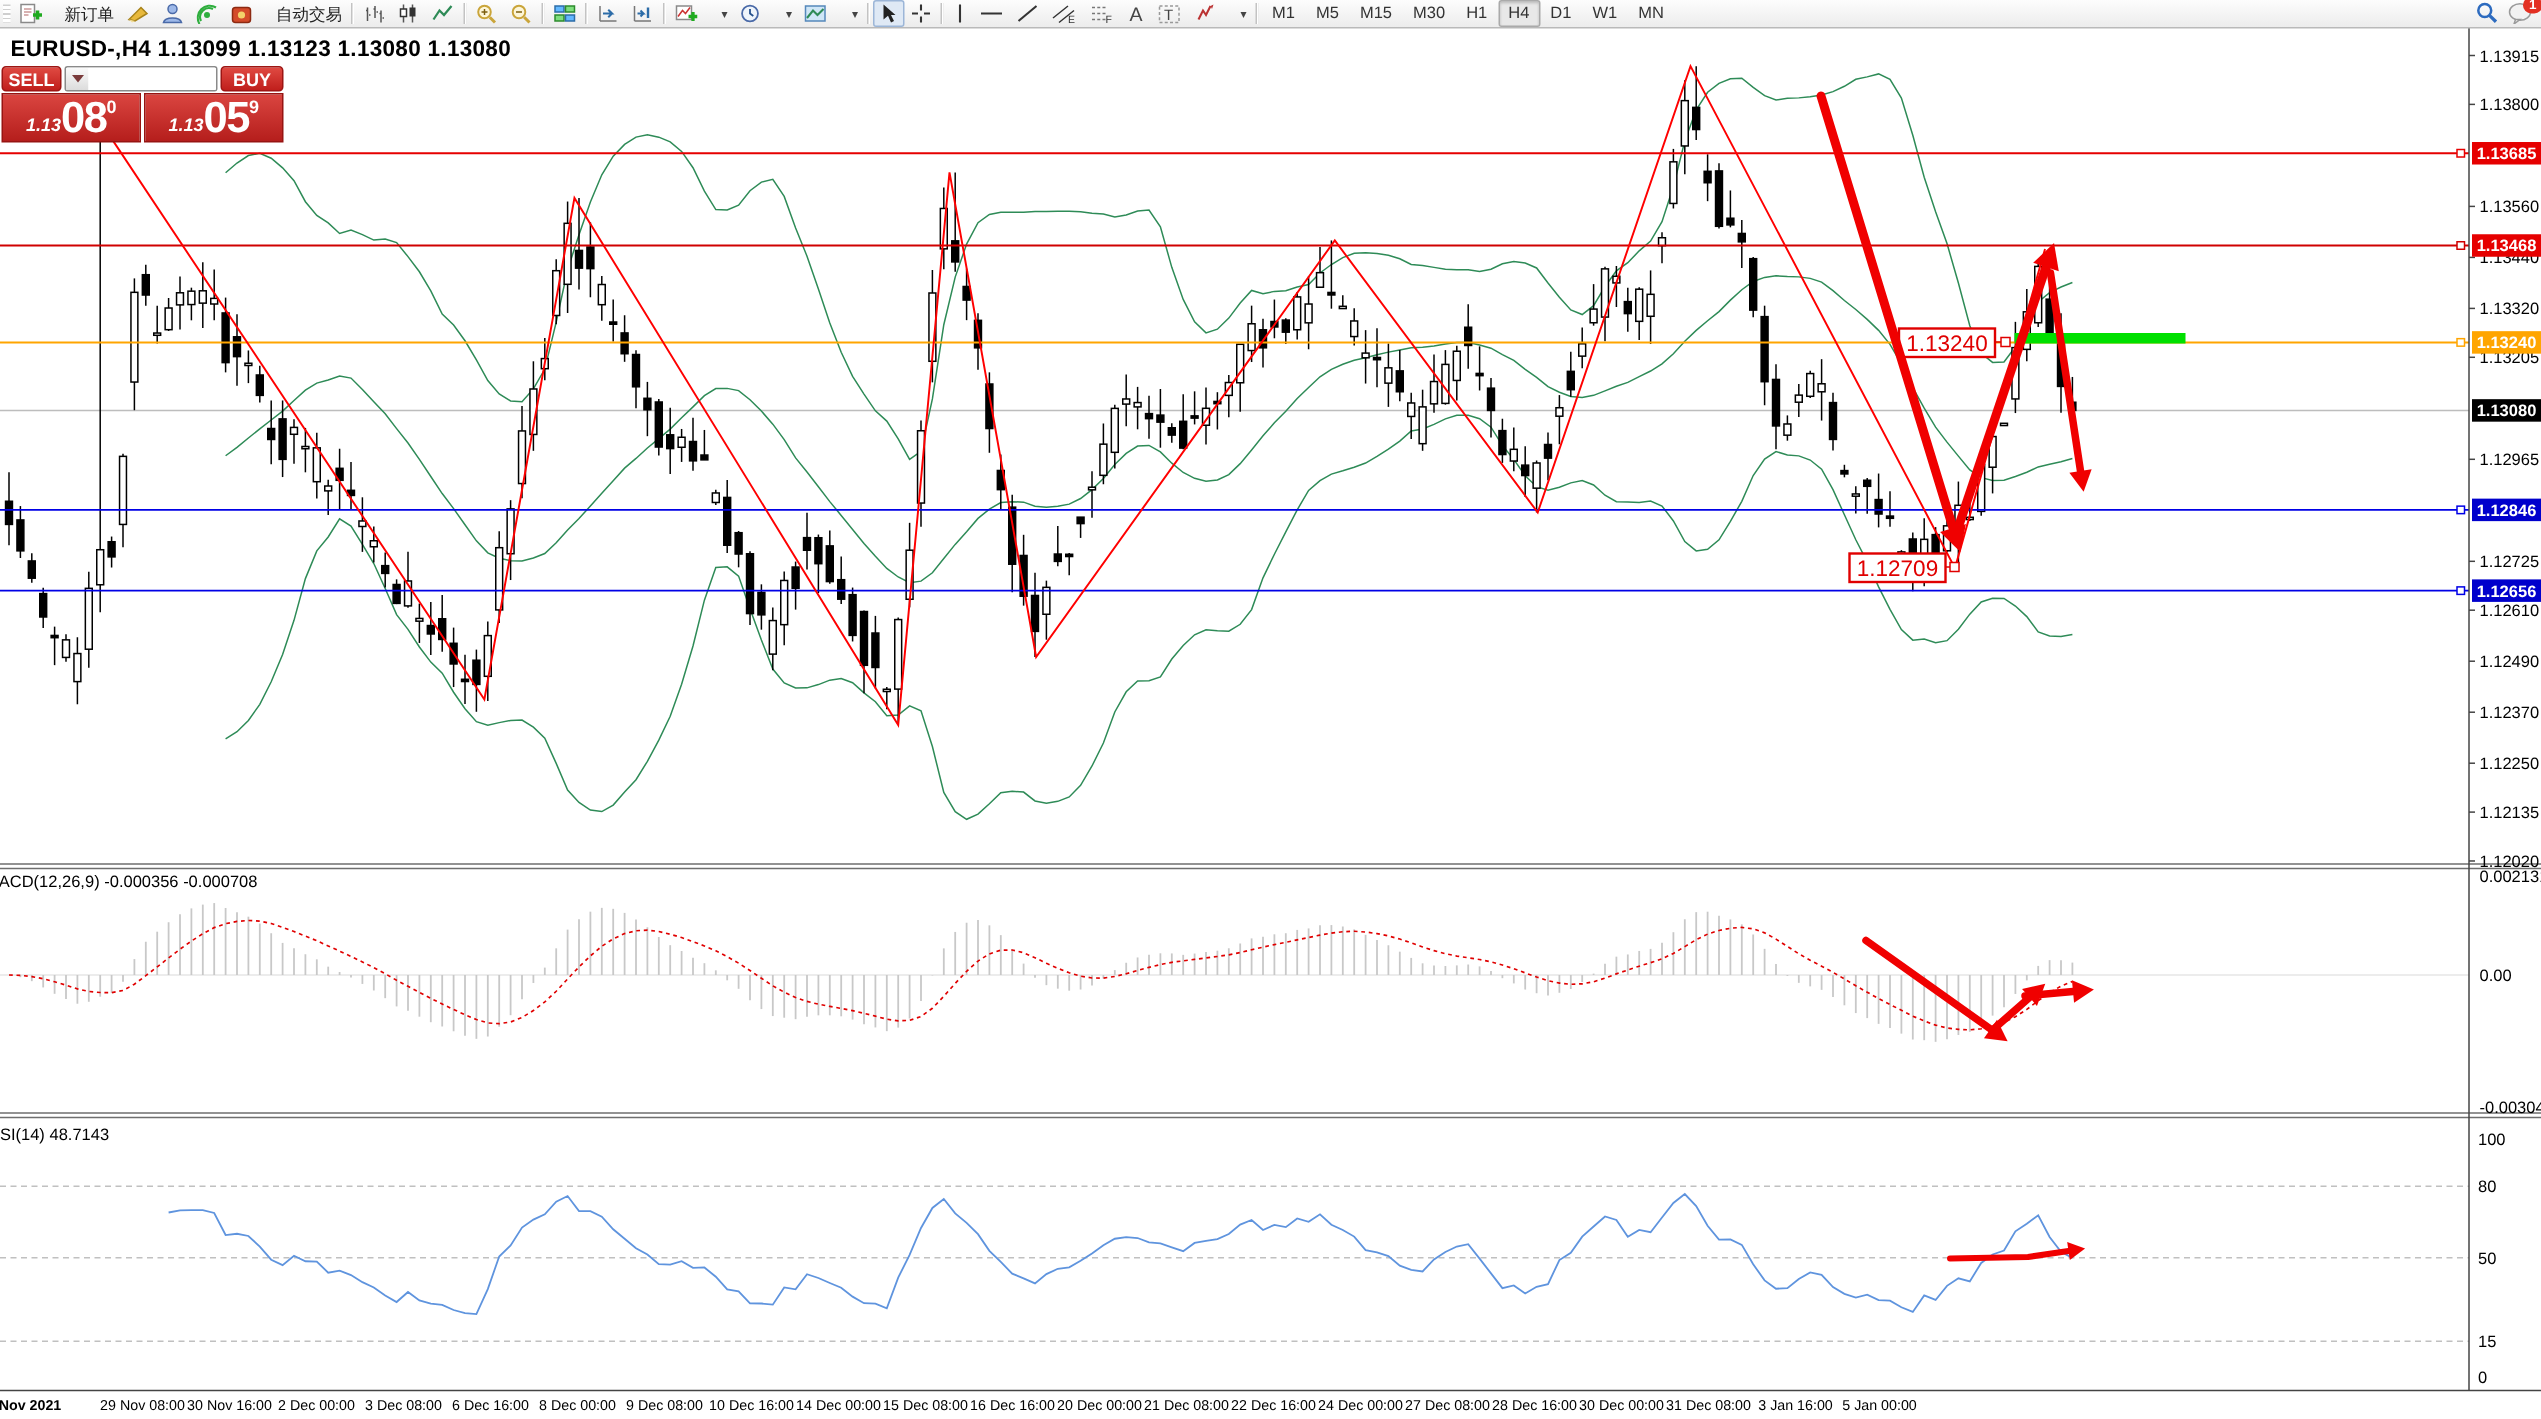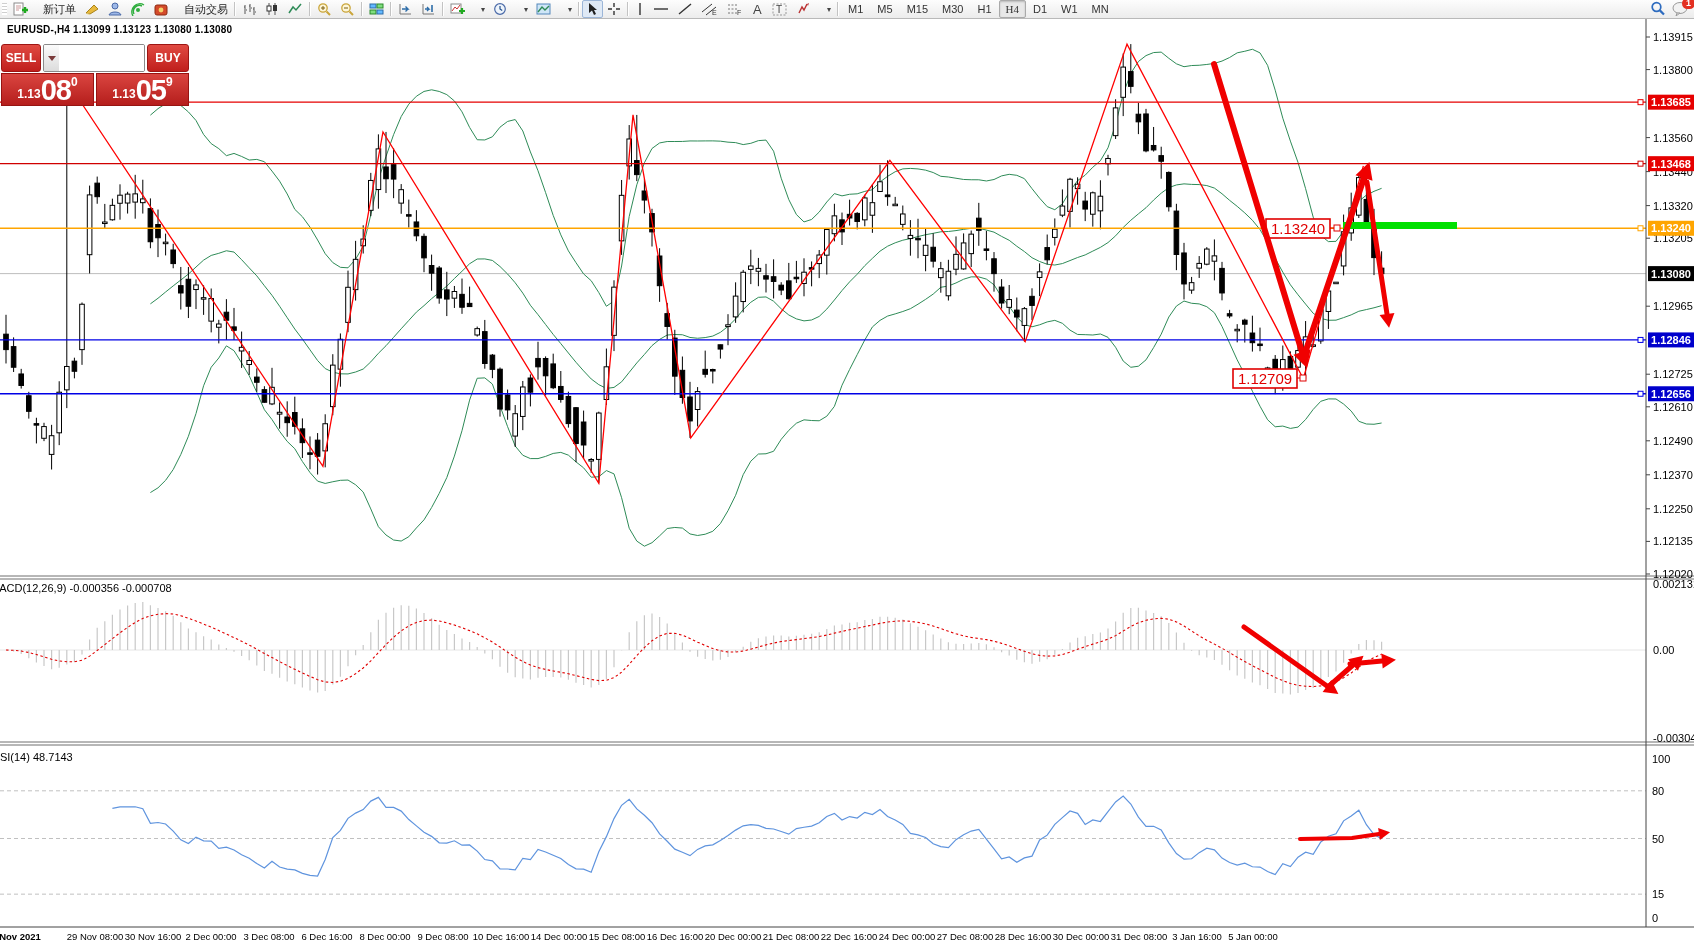--- a/index.html
+++ b/index.html
@@ -10,44 +10,44 @@
     background:linear-gradient(#fdfdfd,#ececec);border-bottom:1px solid #b9b9b9;
     display:flex;align-items:center;font-size:11px;color:#222;}
   .grip{width:5px;height:12px;margin:0 2px;
     background:repeating-linear-gradient(#cfcfcf 0 1px,#fff 1px 3px);}
   .tsep{width:1px;height:14px;background:#c3c3c3;border-right:1px solid #fff;margin:0 2px;}
   .tbtn{display:inline-flex;align-items:center;gap:15px;height:16px;padding:0 3px;border:1px solid transparent;border-radius:2px;}
   .tbtn.pressed{background:#dfe9f5;border-color:#9cb6d8;}
   .tbtn svg{display:block;}
   .dd{font-size:8px;color:#444;margin-left:1px;}
   .tf-btn{padding:1px 6px;height:14px;line-height:14px;color:#333;border:1px solid transparent;border-radius:2px;}
-  .tf-btn.active{background:#e8e8e8;border-color:#aaa;box-shadow:inset 0 1px 2px rgba(0,0,0,.2);font-family:Liberation Serif, serif;}
+  .tf-btn.active{background:#e8e8e8;border-color:#aaa;box-shadow:inset 0 1px 2px rgba(0,0,0,.2);}
   .tb-right{position:absolute;right:4px;top:1px;display:flex;align-items:center;gap:6px;}
   .chat-wrap{position:relative;}
   .badge{position:absolute;top:-3px;right:-5px;background:#e33022;color:#fff;border-radius:8px;
     font-size:9px;font-weight:bold;padding:0 4px;line-height:11px;}
   
   #chartsvg{position:absolute;left:0;top:0;z-index:1;}
-  .ohlc-header{position:absolute;left:7px;top:24px;z-index:5;font-size:10px;font-weight:bold;color:#000;letter-spacing:.2px;}
+  .ohlc-header{position:absolute;left:7px;top:24px;z-index:5;font-size:15px;font-weight:bold;color:#000;letter-spacing:.2px;}
   .ind-label{position:absolute;z-index:5;font-size:11px;color:#000;white-space:nowrap;}
   
   .ocw{position:absolute;left:1px;top:44px;width:188px;z-index:10;font-weight:bold;}
-  .ocw-row1{display:flex;align-items:stretch;height:28px;gap:2px;}
+  .ocw-row1{display:flex;align-items:stretch;height:17px;gap:2px;}
   .btn-red{background:linear-gradient(#e04a42,#c01f1c);color:#fff;border:1px solid #9d1513;border-radius:3px;
     display:flex;align-items:center;justify-content:center;font-size:12px;}
   .sellbtn{width:38px;}
   .buybtn{width:40px;}
   .volwrap{display:flex;flex:1;border:1px solid #8a8a8a;background:#fff;border-radius:2px;overflow:hidden;}
   .spin{width:15px;background:linear-gradient(#fbfbfb,#dcdcdc);display:flex;align-items:center;justify-content:center;border:0;}
   .spin .tri-dn{width:0;height:0;border-left:4px solid transparent;border-right:4px solid transparent;border-top:5px solid #7a3b3b;}
   .vol{flex:1;border:0;outline:0;text-align:right;font-size:13px;font-weight:bold;padding:0 4px;font-family:"Liberation Sans",sans-serif;}
   .ocw-row2{display:flex;gap:2px;margin-top:1px;height:33px;}
   .pricepane{flex:1;background:linear-gradient(#da4540,#b51e1c);border:1px solid #971412;color:#fff;
     display:flex;align-items:flex-end;justify-content:center;padding:0 2px 1px 2px;}
-  .p-small{font-size:12px;line-height:20px;}
+  .p-small{font-size:12px;line-height:20px;font-style:italic;}
   .p-big{font-size:29px;line-height:27px;letter-spacing:-1px;}
   .p-sup{font-size:12px;line-height:10px;align-self:flex-start;margin-top:3px;}
 </style>
 </head>
 <body>
 
 <div class="toolbar">
   <div class="grip"></div>
 
   <div class="tbtn">

